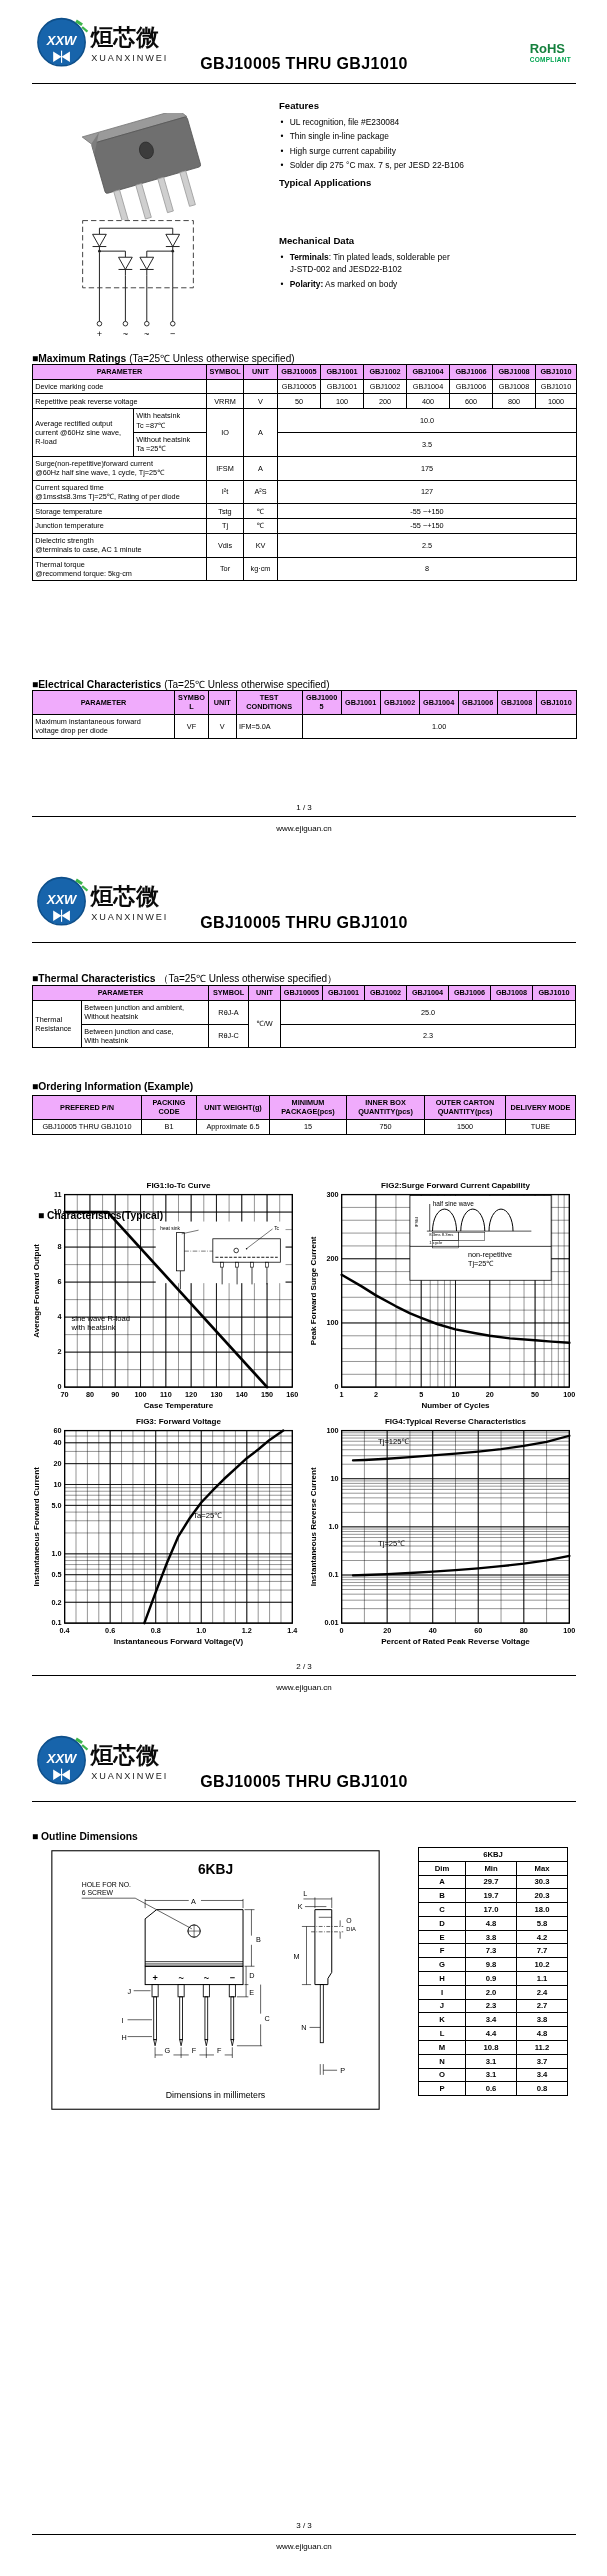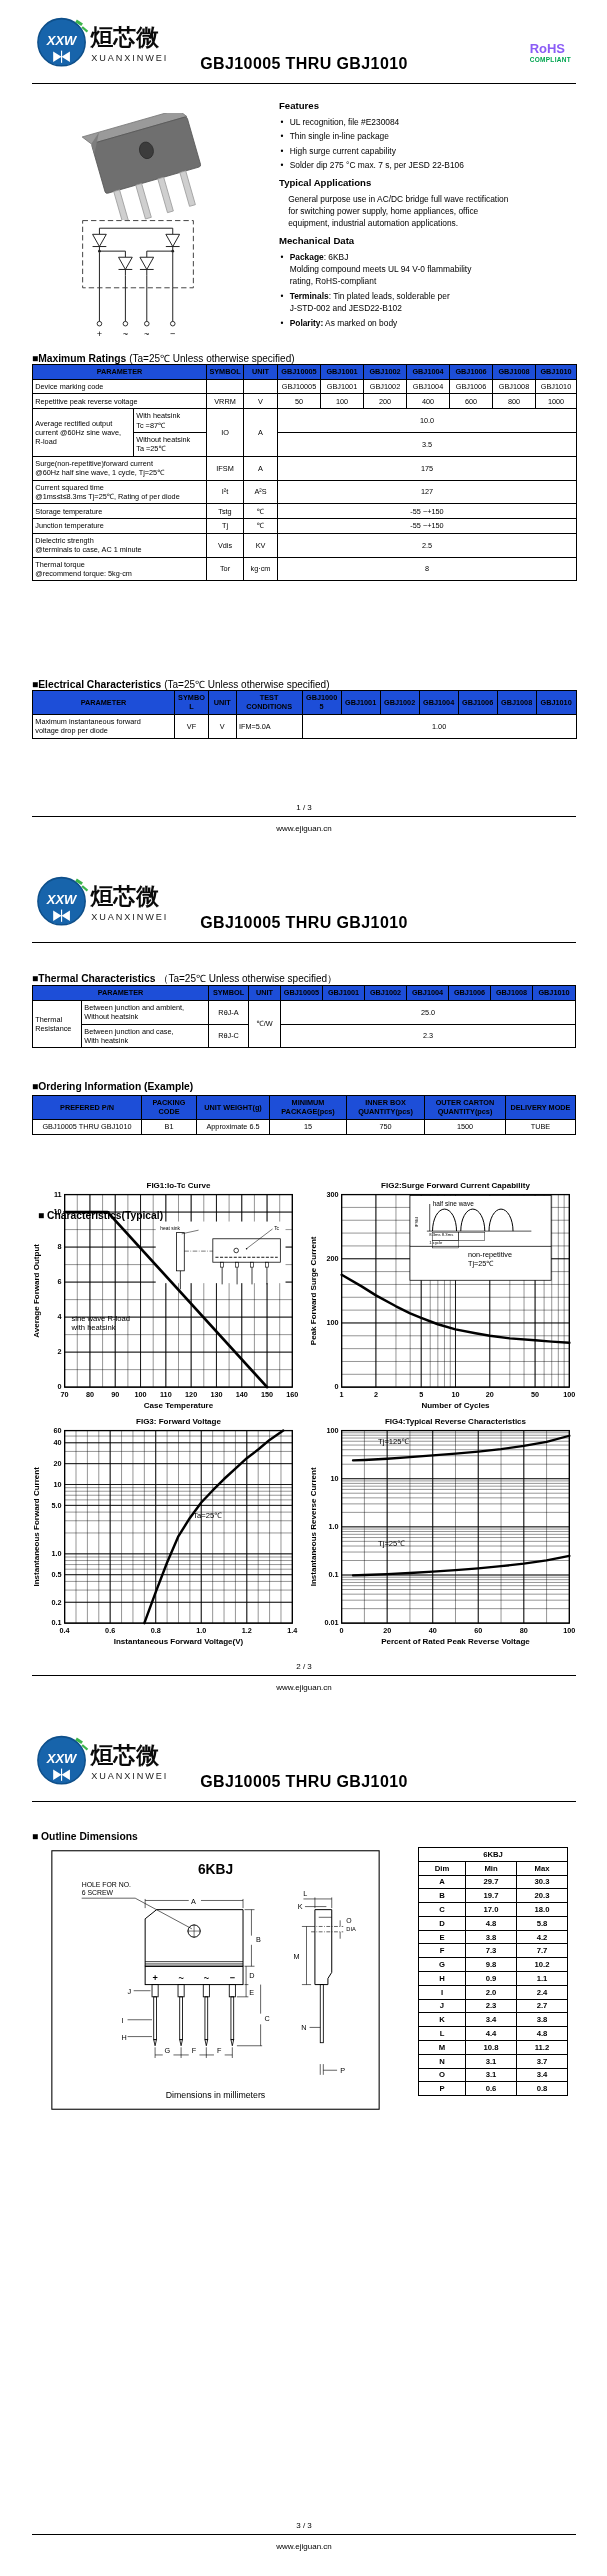--- a/index.html
+++ b/index.html
@@ -2,42 +2,42 @@
 <html style="font-size:12.2px"><head>
 <meta charset="utf-8">
 <style>
   html,body{margin:0;padding:0;background:#fff;}
   body{width:608px;font-family:"Liberation Sans",sans-serif;color:#000;}
   .page{position:relative;width:608px;height:859px;background:#fff;overflow:hidden;}
   
   .logo{position:absolute;left:34px;top:10.7px;}
   .doc-title{position:absolute;left:0;right:0;top:55px;text-align:center;font-size:16px;font-weight:bold;letter-spacing:0.4px;}
   .rohs{position:absolute;right:37px;top:41px;text-align:left;}
-  .rohs .r1{font-size:13px;font-weight:bold;color:#8b5cf6;}
+  .rohs .r1{font-size:13px;font-weight:bold;color:#15803d;}
   .rohs .r2{font-size:6.5px;font-weight:bold;color:#00a550;letter-spacing:0.3px;}
   .hdr-rule{position:absolute;left:32px;right:32px;top:83px;border-top:1.7px solid #000;}
   
   .pg-footer{position:absolute;left:32px;right:32px;bottom:26px;text-align:center;font-size:8px;}
   .pg-footer .pnum{margin-bottom:4.6px;}
   .pg-footer .frule{border-top:1.2px solid #000;margin-bottom:6.9px;}
   
   .sec-h{position:absolute;font-size:10.3px;font-weight:bold;}
   .sec-h .cond{font-weight:normal;font-size:10px;}
   .center-h{position:absolute;left:0;right:0;text-align:center;font-size:14.5px;font-weight:bold;}
   .blk{position:absolute;font-size:8.4px;line-height:1.45;}
   .blk h4{margin:0 0 3.1px 0;font-size:9.6px;}
   .li{padding-left:10.7px;position:relative;margin:2.3px 0;}
   .li::before{content:"•";position:absolute;left:1.5px;}
   .pre{white-space:pre-line;}
   .b{font-weight:bold;}
   .indent{padding-left:9.2px;}
   
   table.dtable{border-collapse:collapse;font-size:7.3px;line-height:1.25;table-layout:fixed;}
   table.dtable th,table.dtable td{border:0.8px solid #000;padding:2.3px 2.3px;text-align:center;vertical-align:middle;white-space:pre-line;word-wrap:break-word;}
-  table.dtable th{background:#1d4ed8;font-weight:bold;}
+  table.dtable th{background:#f0abfc;font-weight:bold;}
   table.dtable td.pl{text-align:left;}
   table.dims{border-collapse:collapse;font-size:7.7px;table-layout:fixed;}
   table.dims th,table.dims td{border:0.8px solid #000;padding:1.9px 1.5px;text-align:center;font-weight:bold;}
   .abs{position:absolute;}
   .chart-host{position:absolute;width:269px;height:239px;}
   svg text{font-family:"Liberation Sans",sans-serif;}
 </style>
 </head>
 <body>
 
@@ -138,30 +138,24 @@
   <div class="blk" style="left:279px;top:99px;width:303px;">
     <h4>Features</h4>
     <div class="li">UL recognition, file #E230084</div>
     <div class="li">Thin single in-line package</div>
     <div class="li">High surge current capability</div>
     <div class="li">Solder dip 275 °C max. 7 s, per JESD 22-B106</div>
   </div>
 
   <div class="blk" style="left:279px;top:176px;width:306px;">
     <h4>Typical Applications</h4>
-    <div class="pre indent">General purpose use in AC/DC bridge full wave rectification
-for switching power supply, home appliances, office
-equipment, industrial automation applications.</div>
   </div>
 
   <div class="blk" style="left:279px;top:234px;width:306px;">
     <h4>Mechanical Data</h4>
-    <div class="li"><span class="b">Package</span><span class="pre">: 6KBJ
-Molding compound meets UL 94 V-0 flammability
-rating, RoHS-compliant</span></div>
     <div class="li"><span class="b">Terminals</span><span class="pre">: Tin plated leads, solderable per
 J-STD-002 and JESD22-B102</span></div>
     <div class="li"><span class="b">Polarity:</span><span class="pre"> As marked on body</span></div>
   </div>
 
   <div class="sec-h" style="left:32px;top:351px;">
     <span>■Maximum Ratings</span> <span class="cond">(Ta=25℃ Unless otherwise specified)</span>
   </div>
   <table class="dtable abs" style="left:32px;top:364px;width:543px;">
     <colgroup>

